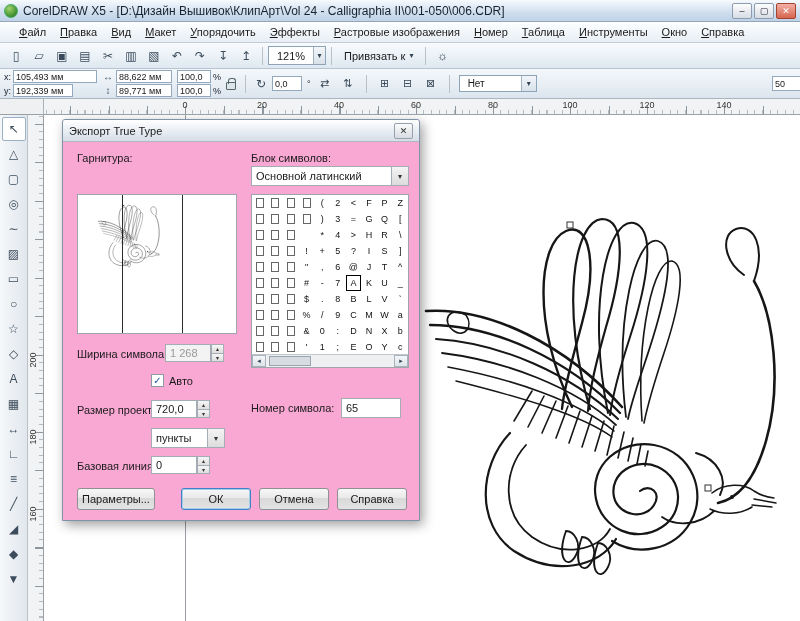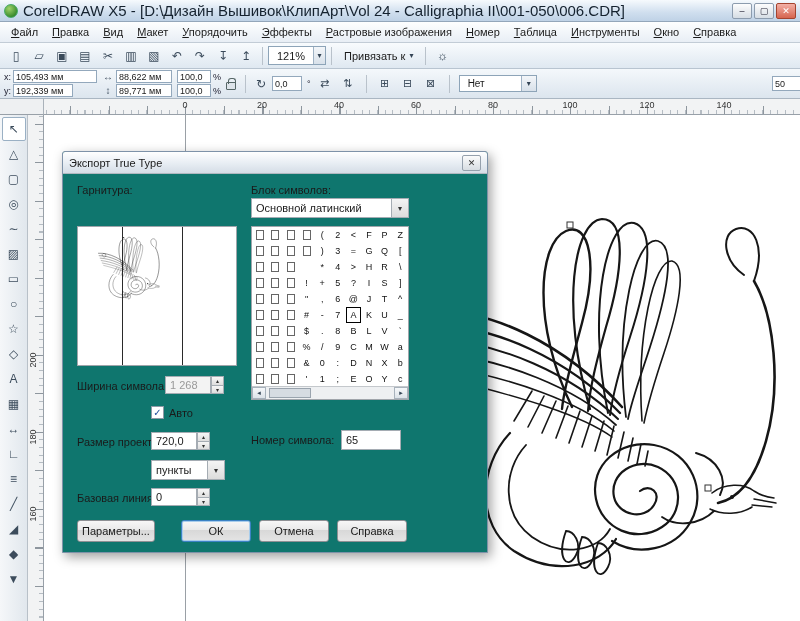--- a/index.html
+++ b/index.html
@@ -6,28 +6,28 @@
   html,body { width:800px; height:621px; overflow:hidden; }
   body { font-family:"Liberation Sans","DejaVu Sans",sans-serif; font-size:11px; color:#1a1a1a; background:#dfe6ee; }
 
   .window { width:800px; height:621px; display:flex; flex-direction:column; }
 
   
   .titlebar { height:22px; flex:0 0 22px; display:flex; align-items:center; gap:5px; padding:0 4px;
               background:linear-gradient(#f6fafd,#cfdeee 60%,#bfd2e6); border-bottom:1px solid #93a6ba; }
   .app-icon { width:14px; height:14px; border-radius:50%; flex:0 0 14px;
               background:radial-gradient(circle at 35% 30%, #9fd36b, #3e8e2f 70%, #2b6a22); border:1px solid #4a6; }
-  .title-text { font-size:15px; color:#15222f; white-space:nowrap; overflow:hidden; text-overflow:ellipsis; flex:1; }
+  .title-text { font-size:12px; color:#15222f; white-space:nowrap; overflow:hidden; text-overflow:ellipsis; flex:1; }
   .win-controls { display:flex; gap:2px; }
   .win-btn { width:20px; height:16px; display:flex; align-items:center; justify-content:center; font-size:9px;
              background:linear-gradient(#fdfdfd,#d6dde4); border:1px solid #8c9cae; border-radius:2px; color:#223; }
   .win-btn.close { background:linear-gradient(#f3b0a6,#d6654f); color:#fff; border-color:#a4442f; }
 
   
-  .menubar { height:21px; flex:0 0 21px; display:flex; align-items:center; padding:0 4px;
+  .menubar { height:21px; flex:0 0 21px; display:flex; align-items:center; padding:0 12px;
              background:linear-gradient(#fdfeff,#e8eef5); border-bottom:1px solid #c2ccd6; }
   .menu-item { display:inline-block; padding:3px 7px; font-size:11px; cursor:default; }
   .menu-item::first-letter { text-decoration:underline; }
 
   
   .toolbar { height:26px; flex:0 0 26px; display:flex; align-items:center; gap:1px; padding:0 5px;
              background:linear-gradient(#f8fbfd,#dfe8f1); border-bottom:1px solid #b8c4d0; }
   .tbtn { width:22px; height:22px; display:flex; align-items:center; justify-content:center; font-size:12px;
           color:#3a4a5a; border:1px solid transparent; border-radius:2px; }
   .sep { width:1px; height:18px; background:#b9c2cb; margin:0 4px; flex:0 0 1px; }
@@ -76,21 +76,21 @@
                               repeating-linear-gradient(to bottom,#b5bcc3 0 1px,transparent 1px 7.7px);
             background-size:8px 100%, 4px 100%; background-repeat:no-repeat;
             background-position:100% 9px, 100% 1.3px; }
   .vnum { position:absolute; left:-3px; transform:rotate(-90deg); font-size:9px; color:#333; }
 
   .canvas { flex:1; position:relative; background:#fff; overflow:hidden; }
   .guide-v { position:absolute; left:141px; top:0; bottom:0; width:1px; background:#9aa0a6; }
   .bird { position:absolute; left:370px; top:80px; width:386px; height:390px; }
 
   
-  .dialog { position:absolute; left:18px; top:36px; width:426px; height:402px; background:#0f766e;
+  .dialog { position:absolute; left:18px; top:4px; width:358px; height:402px; background:#f9a8d4;
             border:1px solid #7e92a8; border-radius:3px 3px 0 0; box-shadow:3px 4px 12px rgba(0,0,0,.38); }
   .dlg-title { height:22px; display:flex; align-items:center; padding:0 6px; border-radius:2px 2px 0 0;
                background:linear-gradient(#ffffff,#e7edf3 55%,#d5dde6); border-bottom:1px solid #b0b8c0; font-size:11px; }
   .dlg-title .t { flex:1; }
   .dlg-close { width:19px; height:16px; display:flex; align-items:center; justify-content:center; font-size:9px;
                background:linear-gradient(#fbfbfb,#d8dde2); border:1px solid #95a0ac; border-radius:2px; color:#333; }
   .dlg-body { position:relative; height:380px; font-size:11px; }
   .lbl { position:absolute; font-size:11px; color:#1a1a1a; white-space:nowrap; }
   .field { position:absolute; height:20px; background:#fff; border:1px solid #a5acb3; display:flex; align-items:center;
            padding:0 4px; font-size:11px; }

